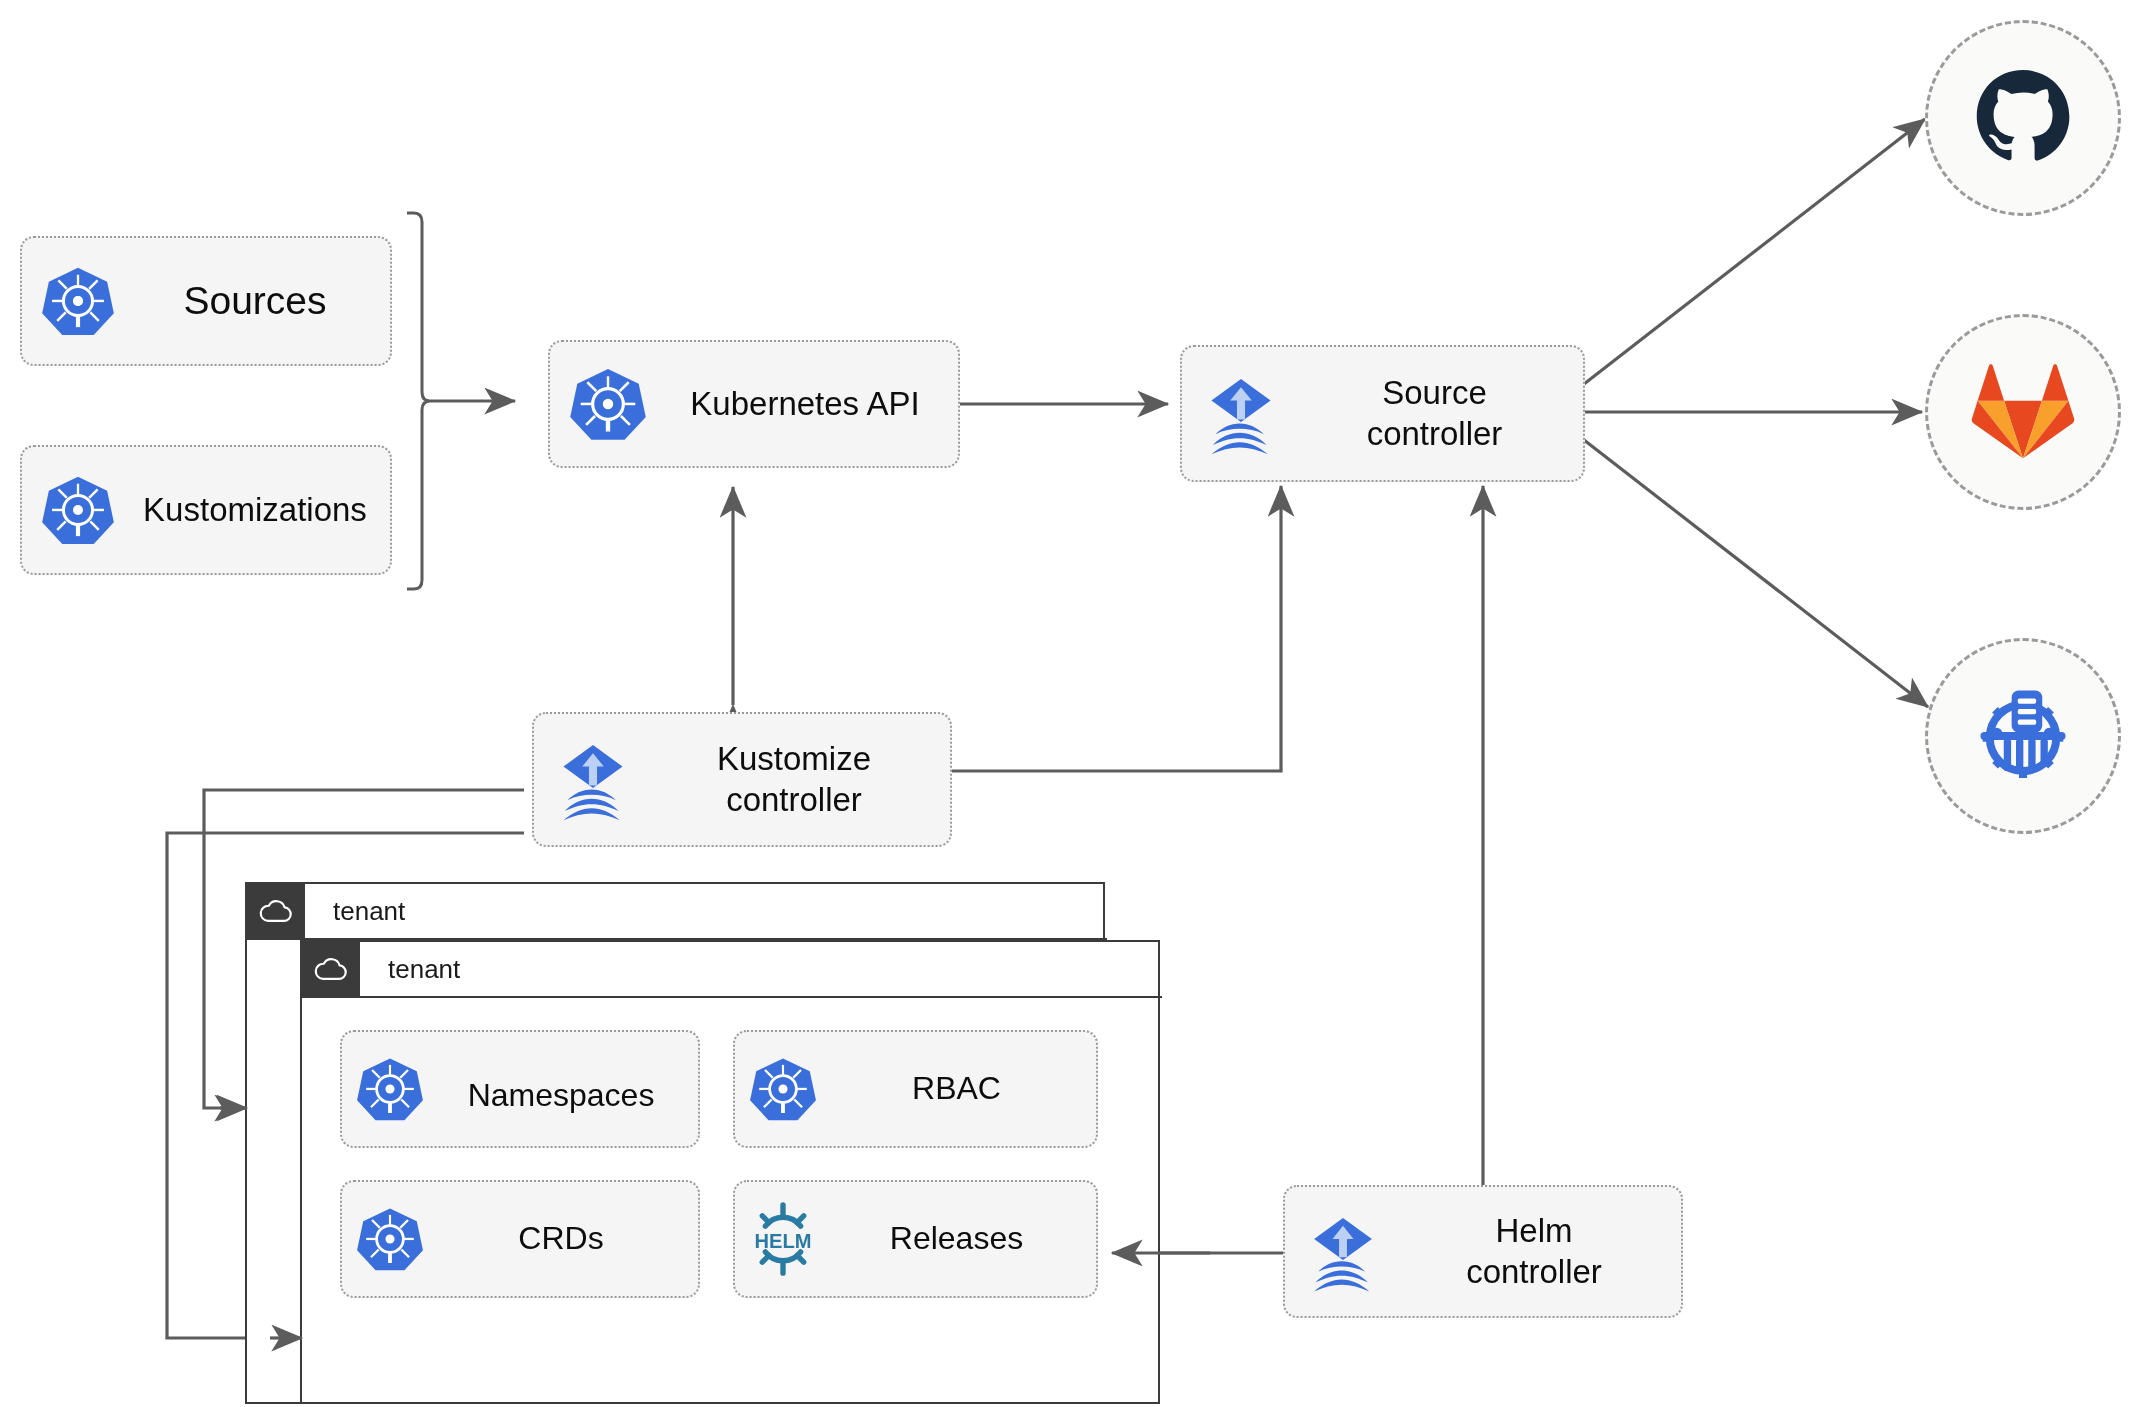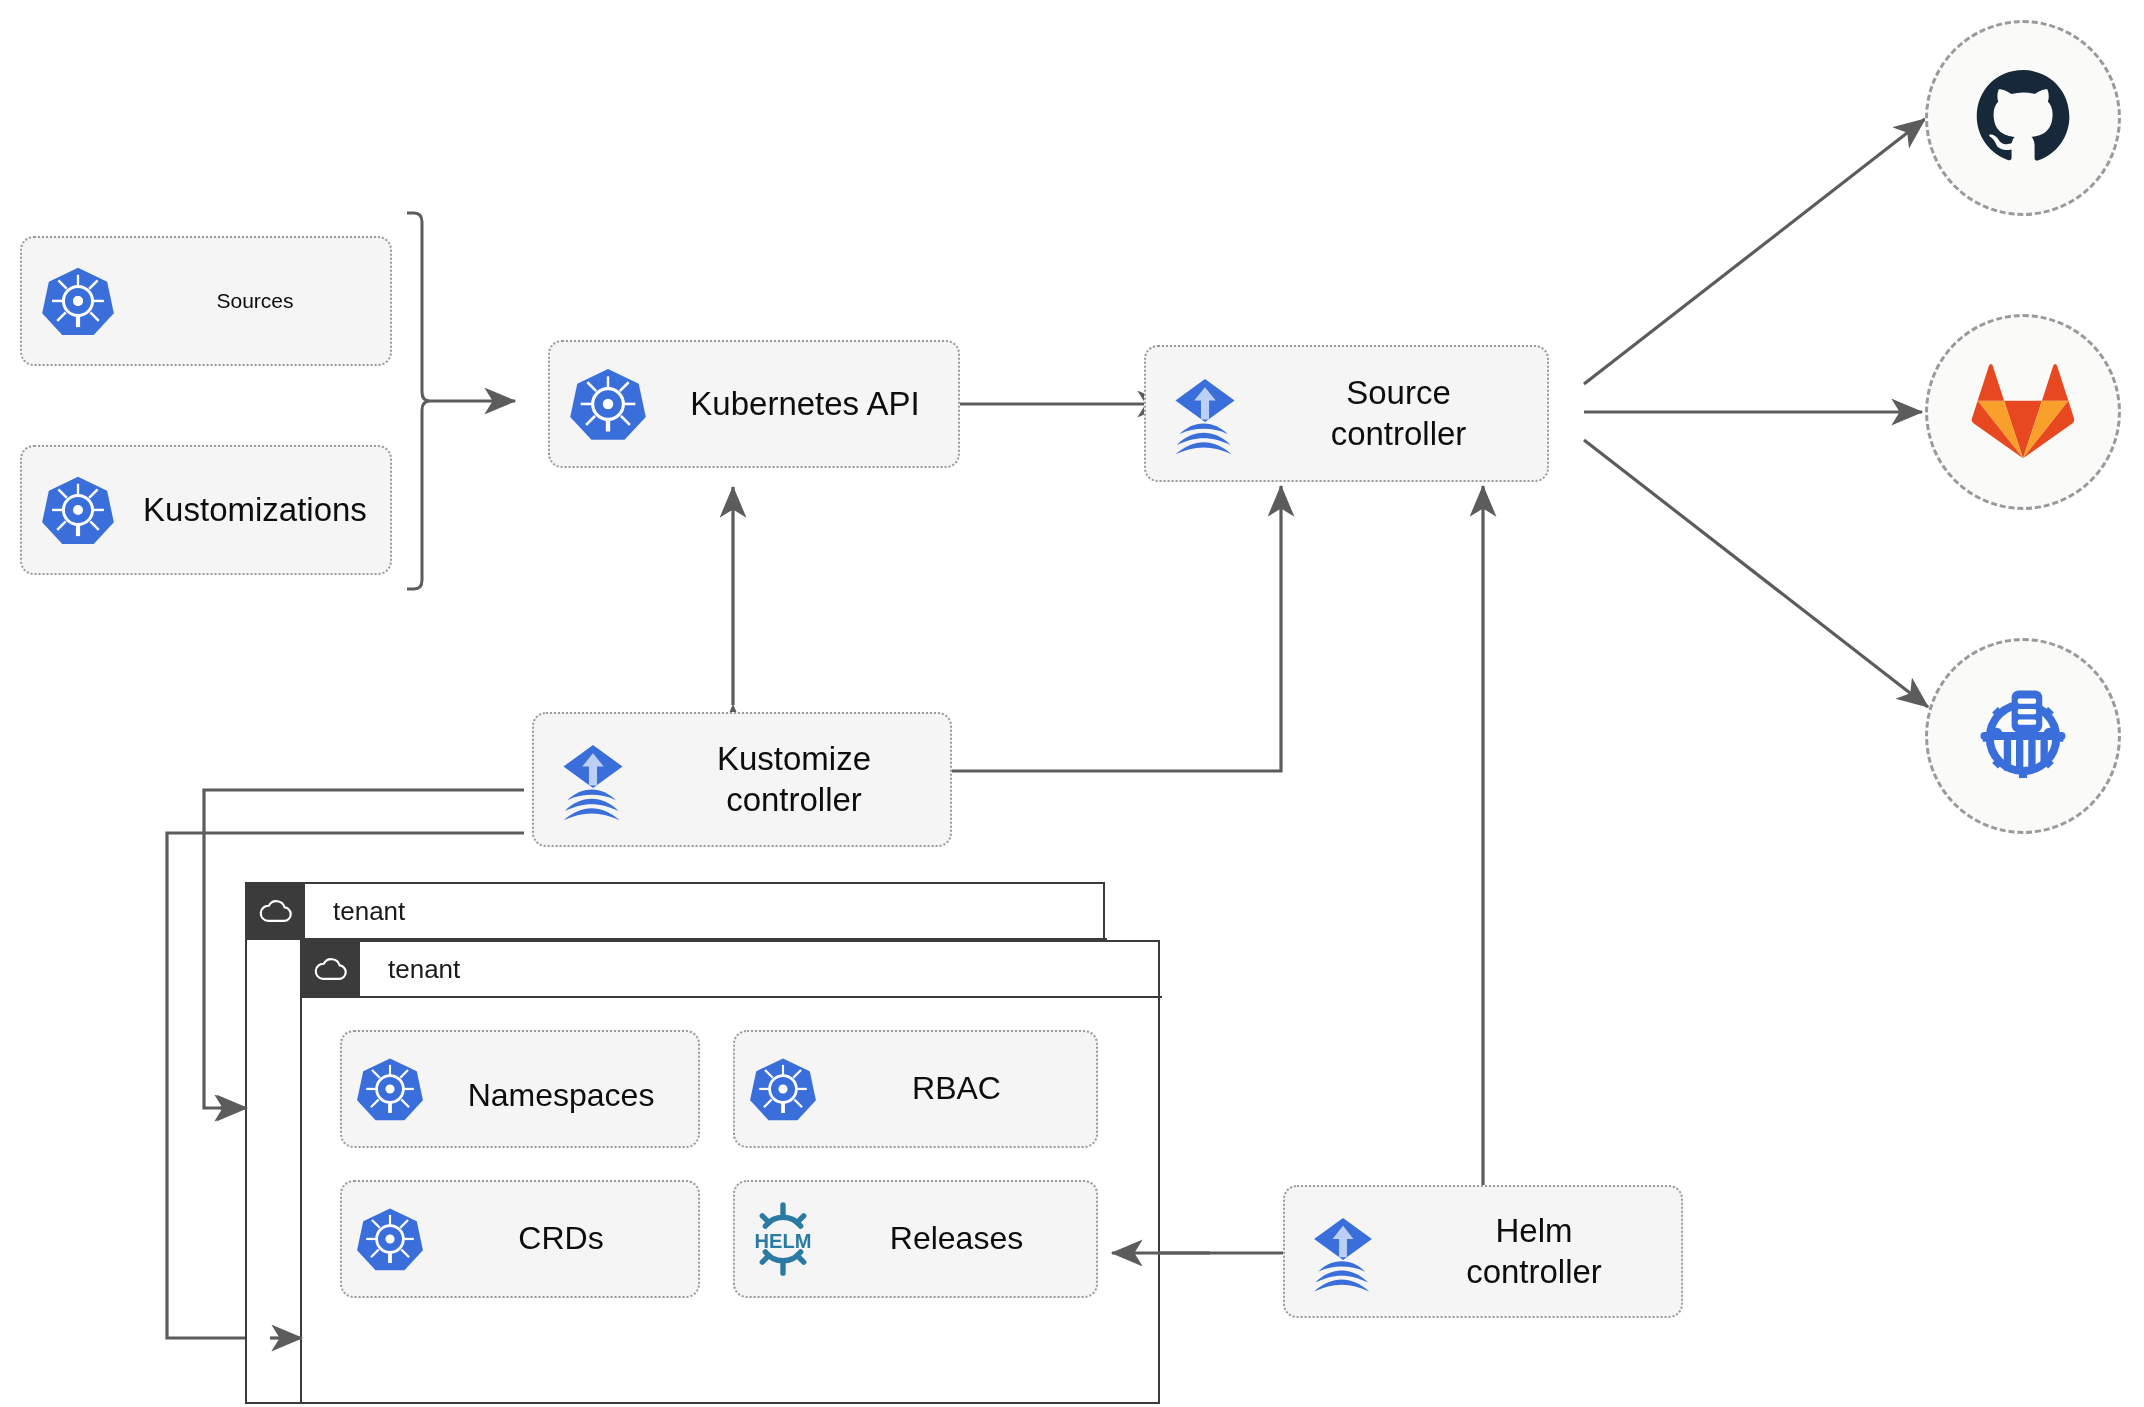--- a/index.html
+++ b/index.html
@@ -136,21 +136,21 @@
           <path d="M21.8 32l5.6-3.2v6.4z"></path>
           <path d="M42.2 32l-5.6 3.2v-6.4z"></path>
           <path d="M24.8 24.8l6.2 1.8-4.4 4.4z"></path>
           <path d="M39.2 39.2l-6.2-1.8 4.4-4.4z"></path>
           <path d="M39.2 24.8l-1.8 6.2-4.4-4.4z"></path>
           <path d="M24.8 39.2l1.8-6.2 4.4 4.4z"></path>
         </g>
         <circle cx="32" cy="32" r="4.3" fill="#fff"></circle>
       </svg>
     </span>
-    <span class="lbl" style="font-size:21px;">Sources</span>
+    <span class="lbl" style="font-size:39px;">Sources</span>
   </div>
 
   <div class="card" style="left:20px;top:445px;width:372px;height:130px;">
     <span class="ico" style="width:112px;">
       <svg width="74" height="74" viewBox="0 0 64 64" aria-hidden="true">
         <path class="k8s-blue" d="M32 3.2 57.2 15.4 63 42.6 45.6 61.4H18.4L1 42.6 6.8 15.4Z"></path>
         <g fill="#fff">
           <path d="M31 9.3h2v10.2h-2z"></path>
             <path d="M30.2 44.6h3.6v10h-3.6z"></path>
           <path d="M9.6 30.9h10.2v2.1H9.6z"></path>
@@ -201,21 +201,21 @@
             <path d="M39.2 39.2l-6.2-1.8 4.4-4.4z"></path>
           <path d="M39.2 24.8l-1.8 6.2-4.4-4.4z"></path>
             <path d="M24.8 39.2l1.8-6.2 4.4 4.4z"></path>
         </g>
         <circle cx="32" cy="32" r="4.3" fill="#fff"></circle>
       </svg>
     </span>
     <span class="lbl" style="font-size:33px;">Kubernetes API</span>
   </div>
 
-  <div class="card" style="left:1144px;top:345px;width:405px;height:137px;">
+  <div class="card" style="left:1180px;top:345px;width:405px;height:137px;">
     <span class="ico" style="width:118px;">
       <svg width="86" height="86" viewBox="0 0 64 64" aria-hidden="true">
         <path d="M32 6 54 22 32 38 10 22Z" fill="#3a6fdb"></path>
         <path d="M32 12 40 22 35 22 35 36 29 36 29 22 24 22Z" fill="#bcd0f5"></path>
         <g fill="#3a6fdb">
           <path d="M31 39c-7 0-13 3-18 8 6-3 12-4 18-4s12 1 18 4c-5-5-11-8-18-8z"></path>
           <path d="M31 46c-7 0-14 3-20 9 7-3 13-5 20-5s13 2 20 5c-6-6-13-9-20-9z"></path>
           <path d="M31 53c-7 0-14 3-21 9 7-3 14-5 21-5s14 2 21 5c-7-6-14-9-21-9z"></path>
         </g>
       </svg>

